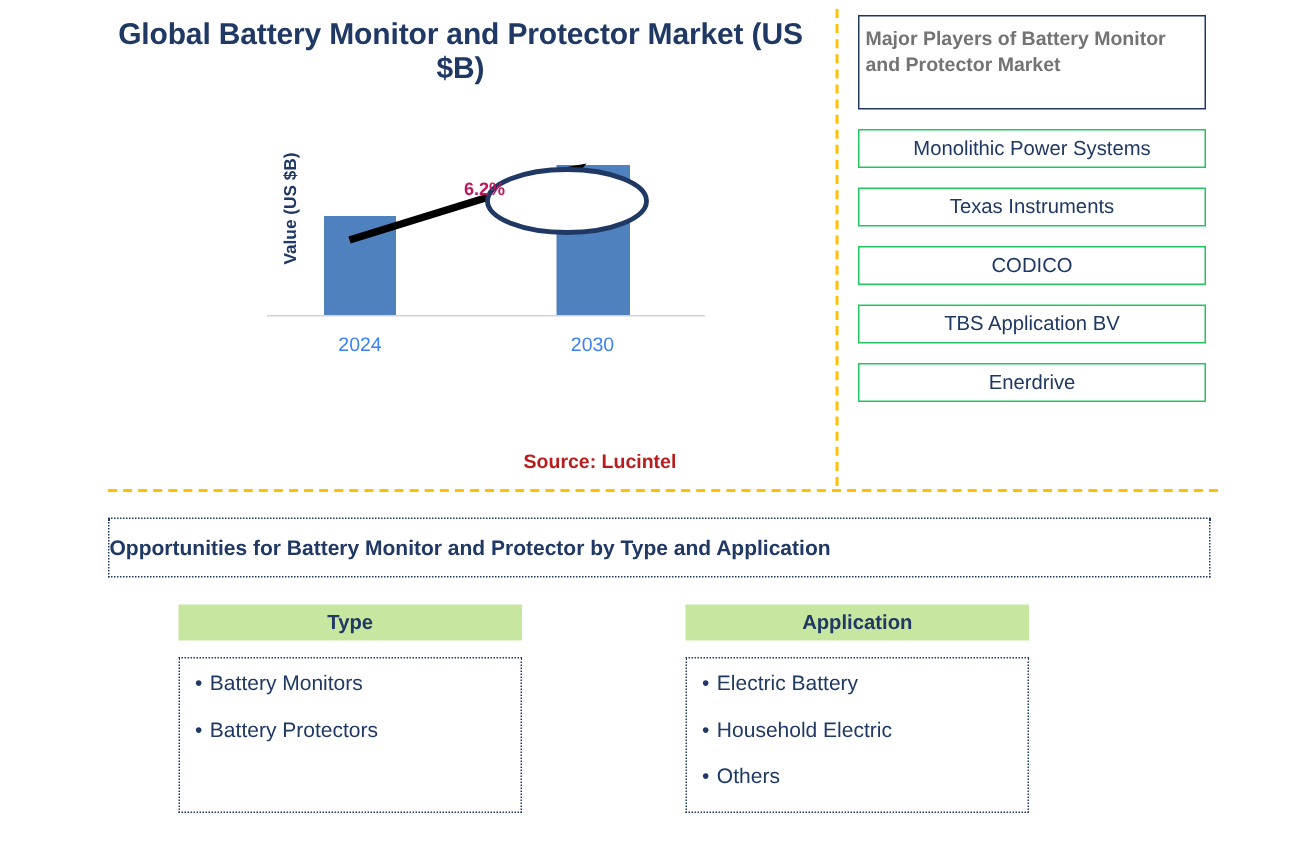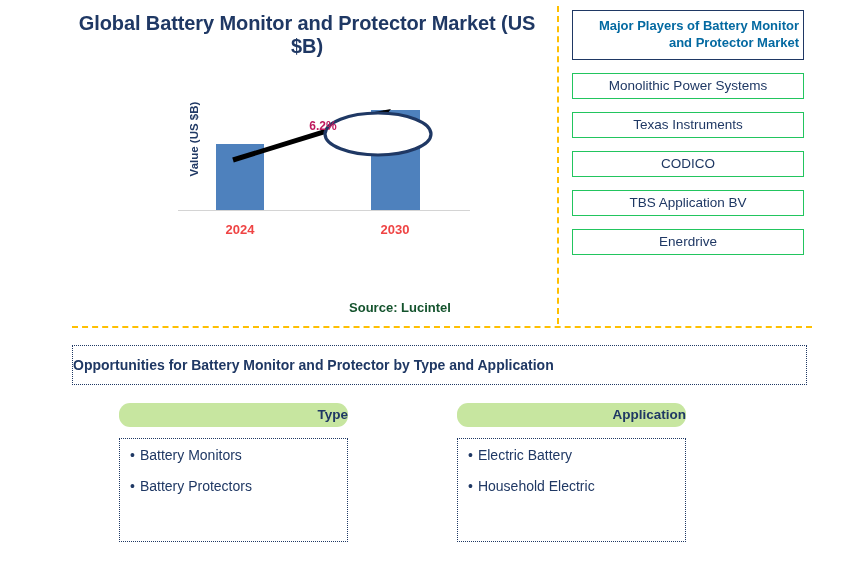--- a/index.html
+++ b/index.html
@@ -83,22 +83,22 @@
   }
   #bar-2030 {
     left: 193px;
     width: 49px;
     height: 80px;
   }
   .tick-label {
     position: absolute;
     bottom: 8px;
     font-size: 13px;
-    font-weight: bold;
-    color: #ef4444;
+    font-weight: normal;
+    color: #3b82f6;
     text-align: center;
     width: 70px;
   }
   #tick-2024 { left: 27px; }
   #tick-2030 { left: 182px; }
 
   
   #cagr-svg {
     position: absolute;
     left: 55px;
@@ -120,21 +120,21 @@
 
   
   #source-note {
     position: absolute;
     left: 260px;
     top: 300px;
     width: 280px;
     text-align: center;
     font-size: 13px;
     font-weight: bold;
-    color: #14532d;
+    color: #b91c1c;
   }
 
   
   #divider-vertical {
     position: absolute;
     left: 557px;
     top: 6px;
     width: 0;
     height: 318px;
     border-left: 2px dashed #FFC000;
@@ -150,26 +150,26 @@
 
   
   #players-panel {
     position: absolute;
     left: 572px;
     top: 10px;
     width: 232px;
   }
   #players-header {
     border: 1px solid #1F3864;
-    padding: 7px 4px 8px;
-    text-align: right;
+    padding: 7px 4px 21px;
+    text-align: left;
     font-size: 13px;
     font-weight: bold;
     line-height: 1.28;
-    color: #0369a1;
+    color: #737373;
   }
   .player-item {
     margin-top: 13px;
     border: 1px solid #22c55e;
     padding: 4px 4px 5px;
     text-align: center;
     font-size: 13.5px;
     color: #1F3864;
     white-space: nowrap;
   }
@@ -194,26 +194,25 @@
   
   .category-col {
     position: absolute;
     top: 403px;
   }
   #col-type { left: 119px; width: 229px; }
   #col-application { left: 457px; width: 229px; }
 
   .category-header {
     background: #C7E6A0;
-    text-align: right;
+    text-align: center;
     font-size: 13.5px;
     font-weight: bold;
     color: #1F3864;
     padding: 4px 0 5px;
-    border-radius: 11px;
   }
   .category-box {
     margin-top: 11px;
     border: 1px dotted #1F3864;
     height: 104px;
     padding: 9px 0 0 10px;
     box-sizing: border-box;
   }
   .category-item {
     font-size: 14px;
@@ -289,16 +288,19 @@
 
   <div class="category-col" id="col-application">
     <div class="category-header">Application</div>
     <div class="category-box">
       <div class="category-item">
         <span class="bullet">•</span><span>Electric Battery</span>
       </div>
       <div class="category-item">
         <span class="bullet">•</span><span>Household Electric</span>
       </div>
+      <div class="category-item">
+        <span class="bullet">•</span><span>Others</span>
+      </div>
     </div>
   </div>
 
 </div>
 
 </body></html>

